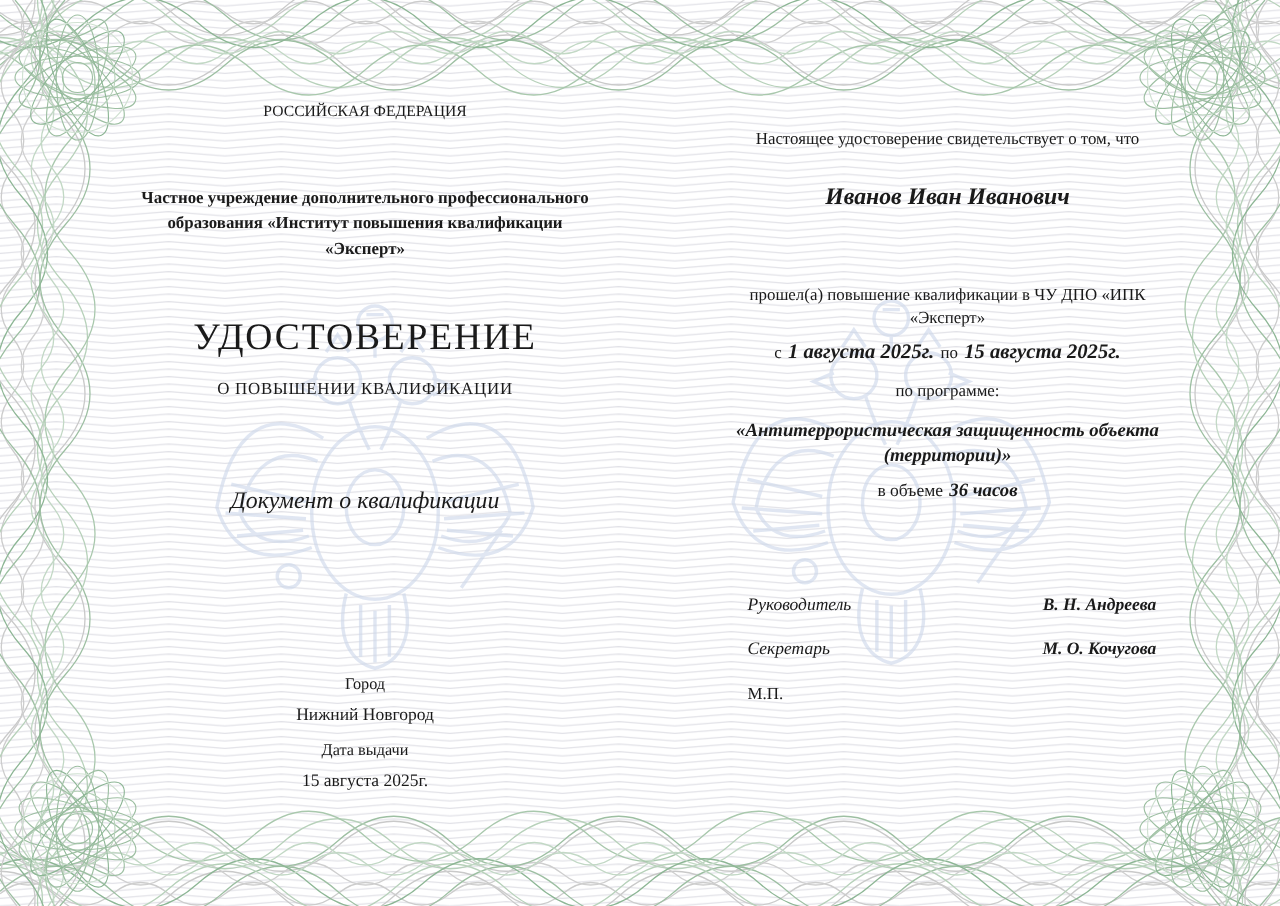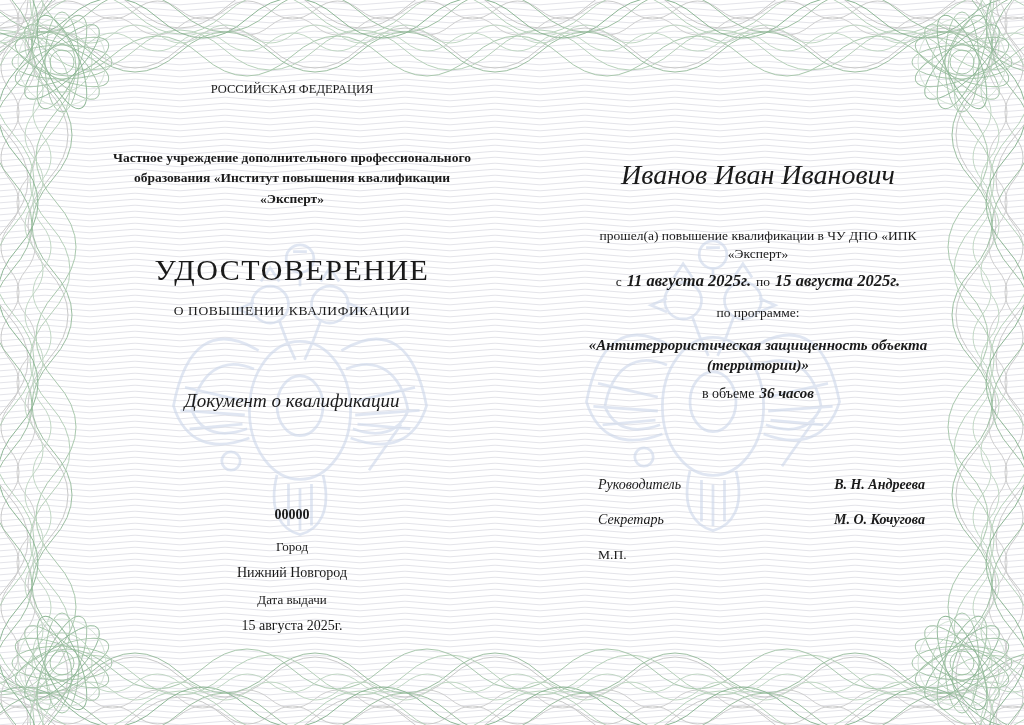--- a/index.html
+++ b/index.html
@@ -17,21 +17,21 @@
   .cert-subtitle{ left:62px;  top:303px; width:460px; font-size:13.5px; letter-spacing:0.6px; }
   .doc-type     { left:62px;  top:390px; width:460px; font-size:19px; font-style:italic; }
   .reg-label    { left:62px;  top:478px; width:460px; font-size:13px; }
   .reg-value    { left:62px;  top:507px; width:460px; font-size:14px; font-weight:bold; }
   .city-label   { left:62px;  top:539px; width:460px; font-size:13px; }
   .city-value   { left:62px;  top:565px; width:460px; font-size:14px; }
   .date-label   { left:62px;  top:592px; width:460px; font-size:13px; }
   .date-value   { left:62px;  top:618px; width:460px; font-size:14px; }
   
   .statement    { left:528px; top:103px; width:460px; font-size:13.5px; }
-  .holder-name  { left:528px; top:147px; width:460px; font-size:28px; font-weight:normal; font-style:italic;margin-top:12px; }
+  .holder-name  { left:528px; top:147px; width:460px; font-size:19px; font-weight:bold; font-style:italic; }
   .completion   { left:573px; top:227px; width:370px; font-size:13.5px; line-height:1.35; }
   .period       { left:528px; top:271px; width:460px; font-size:13.5px; }
   .period span, .volume span { margin:0 2.5px; }
   .bi           { font-weight:bold; font-style:italic; font-size:16.5px; }
   .program-label{ left:528px; top:305px; width:460px; font-size:13.5px; }
   .program-name { left:573px; top:336px; width:370px; font-size:15px; font-weight:bold; font-style:italic; line-height:1.3; }
   .volume       { left:528px; top:385px; width:460px; font-size:14px; }
   .bi2          { font-weight:bold; font-style:italic; font-size:15px; }
   .signatures   { left:598px; top:477px; width:327px; text-align:left; }
   .sig-row      { display:flex; justify-content:space-between; align-items:baseline; margin-bottom:19px; }
@@ -118,30 +118,30 @@
     <use href="#corner" transform="translate(962,62)"></use>
     <use href="#corner" transform="translate(62,663)"></use>
     <use href="#corner" transform="translate(962,663)"></use>
   </svg>
 
   <div class="abs country">РОССИЙСКАЯ ФЕДЕРАЦИЯ</div>
   <div class="abs institution">Частное учреждение дополнительного профессионального образования «Институт повышения квалификации «Эксперт»</div>
   <div class="abs cert-title">УДОСТОВЕРЕНИЕ</div>
   <div class="abs cert-subtitle">О ПОВЫШЕНИИ КВАЛИФИКАЦИИ</div>
   <div class="abs doc-type">Документ о квалификации</div>
-  <div class="abs reg-value">00000</div>
   <div class="abs city-label">Город</div>
   <div class="abs city-value">Нижний Новгород</div>
   <div class="abs date-label">Дата выдачи</div>
   <div class="abs date-value">15 августа 2025г.</div>
 
+  <div class="abs statement">Настоящее удостоверение свидетельствует о том, что</div>
   <div class="abs holder-name">Иванов Иван Иванович</div>
   <div class="abs completion">прошел(а) повышение квалификации в ЧУ ДПО «ИПК «Эксперт»</div>
   <div class="abs period">
-    <span>с</span><span class="bi">11 августа 2025г.</span><span>по</span><span class="bi">15 августа 2025г.</span>
+    <span>с</span><span class="bi">1 августа 2025г.</span><span>по</span><span class="bi">15 августа 2025г.</span>
   </div>
   <div class="abs program-label">по программе:</div>
   <div class="abs program-name">«Антитеррористическая защищенность объекта (территории)»</div>
   <div class="abs volume">
     <span>в объеме</span><span class="bi2">36 часов</span>
   </div>
 
   <div class="abs signatures">
     <div class="sig-row">
       <span class="sig-role">Руководитель</span>

